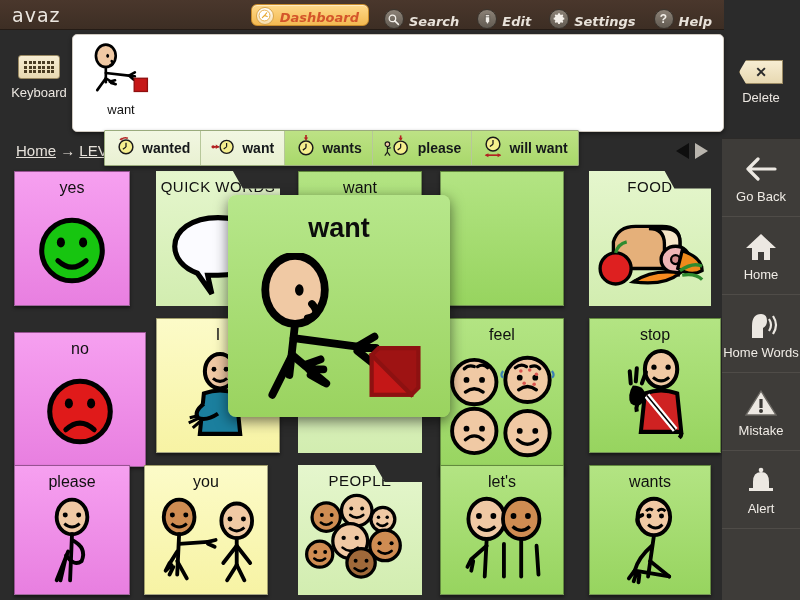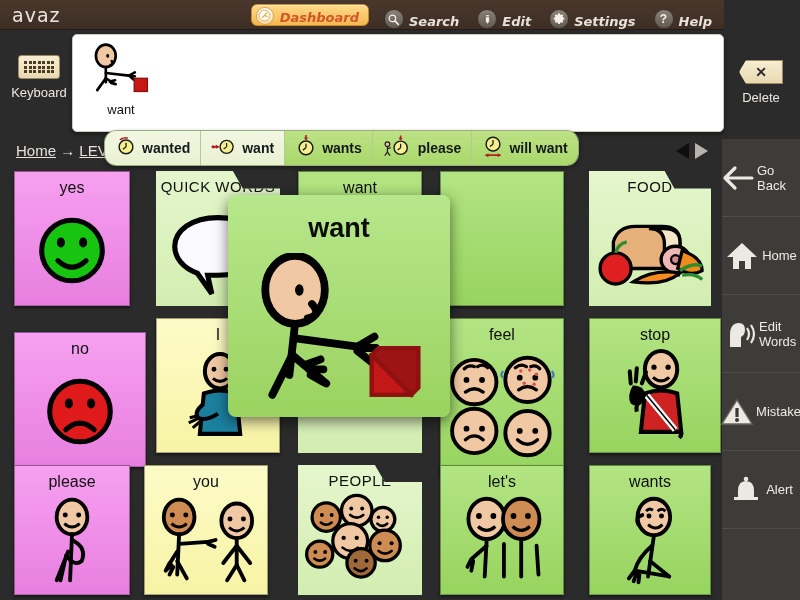--- a/index.html
+++ b/index.html
@@ -100,21 +100,21 @@
     border:1px solid #9b8a63;
     display:flex;align-items:center;justify-content:center;
     color:#2b2b2b;font-size:14px;font-weight:bold;
     clip-path:polygon(0% 50%, 16% 0%, 100% 0%, 100% 100%, 16% 100%);
   }
 
   
   #tensebar{
     position:absolute; left:104px; top:130px; height:36px;
     display:flex; z-index:30;
-    border:1px solid #9aab7c; border-radius:12px; overflow:hidden;
+    border:1px solid #9aab7c; border-radius:1px; overflow:hidden;
     box-shadow:0 2px 4px rgba(0,0,0,.4);
   }
   .tense{
     display:flex;align-items:center;gap:5px;
     padding:0 10px; height:100%;
     border-right:1px solid #b7c79a;
     cursor:pointer;
   }
   .tense:last-child{border-right:none;}
   .tense.pale{ background:linear-gradient(#f2f7e2,#e9f1d2); }
@@ -171,21 +171,21 @@
   #popup .part{ position:absolute; left:10px; right:10px; top:58px; bottom:8px; }
 
   
   #rail{
     position:absolute; left:722px; top:138px; width:78px; height:462px;
     background:#3e3c39; z-index:6;
     border-top:1px solid #2c2a28;
   }
   .railitem{
     height:78px; border-bottom:1px solid #4f4c48;
-    display:flex; flex-direction:row; align-items:center; justify-content:center;
+    display:flex; flex-direction:column; align-items:center; justify-content:center;
     gap:3px; cursor:pointer;
   }
   .railitem .rlab{ color:#f0ece6; font-size:13px; }
   .railicon{ width:34px;height:34px; display:flex;align-items:center;justify-content:center; }
   #railspacer{ height:72px; }
 </style>
 </head>
 <body>
 
 <div id="topbar">
@@ -698,21 +698,21 @@
   <div class="railitem">
     <span class="railicon">
       <svg width="34" height="30" viewBox="0 0 34 30">
         <path d="M8 28 V16 Q8 4 17 4 Q23 4 23 11 Q23 16 19 18 V28 z" fill="#ece8e2"></path>
         <g stroke="#ece8e2" stroke-width="2.2" fill="none">
             <path d="M25 9 q4 6 0 12"></path>
             <path d="M29 6 q6 9 0 18"></path>
           </g>
       </svg>
     </span>
-    <span class="rlab">Edit Words</span>
+    <span class="rlab">Home Words</span>
   </div>
 
   <div class="railitem">
     <span class="railicon">
       <svg width="32" height="28" viewBox="0 0 32 28">
           <path d="M16 2 L31 26 H1 z" fill="#ece8e2" stroke="#6a6762" stroke-width="1.4"></path>
           <rect x="14.4" y="10" width="3.2" height="9" fill="#3a3835"></rect>
           <circle cx="16" cy="22" r="2" fill="#3a3835"></circle>
         </svg>
     </span>

